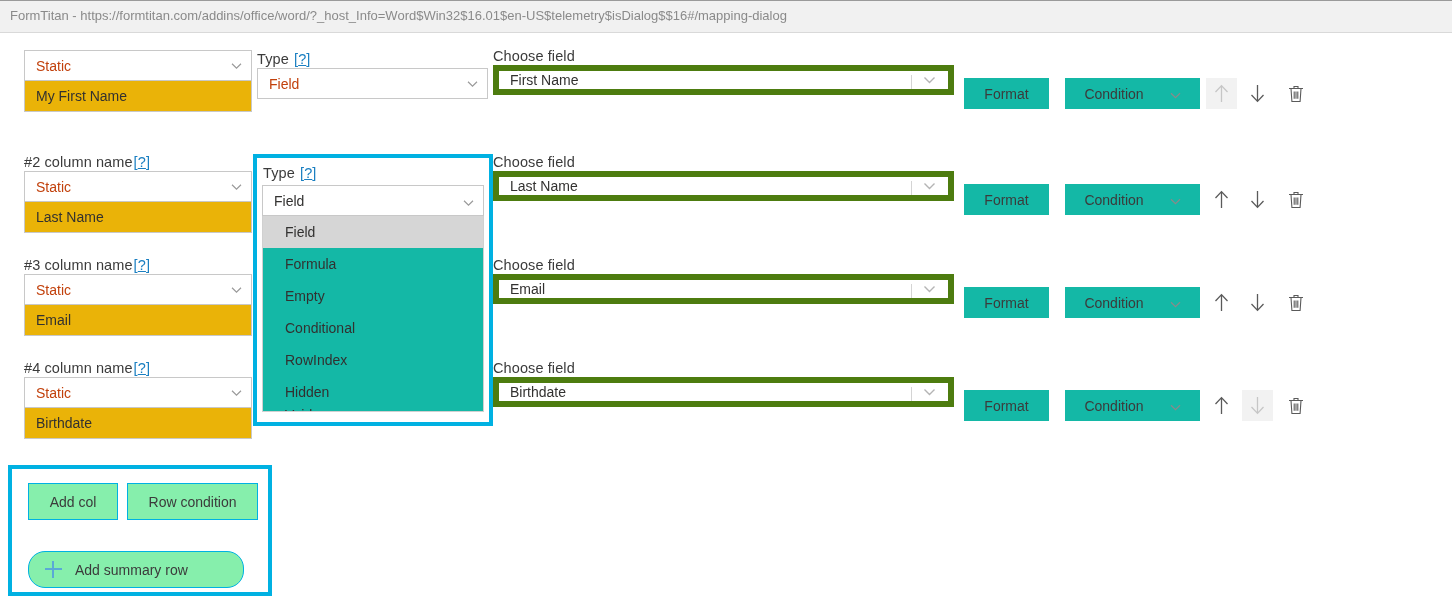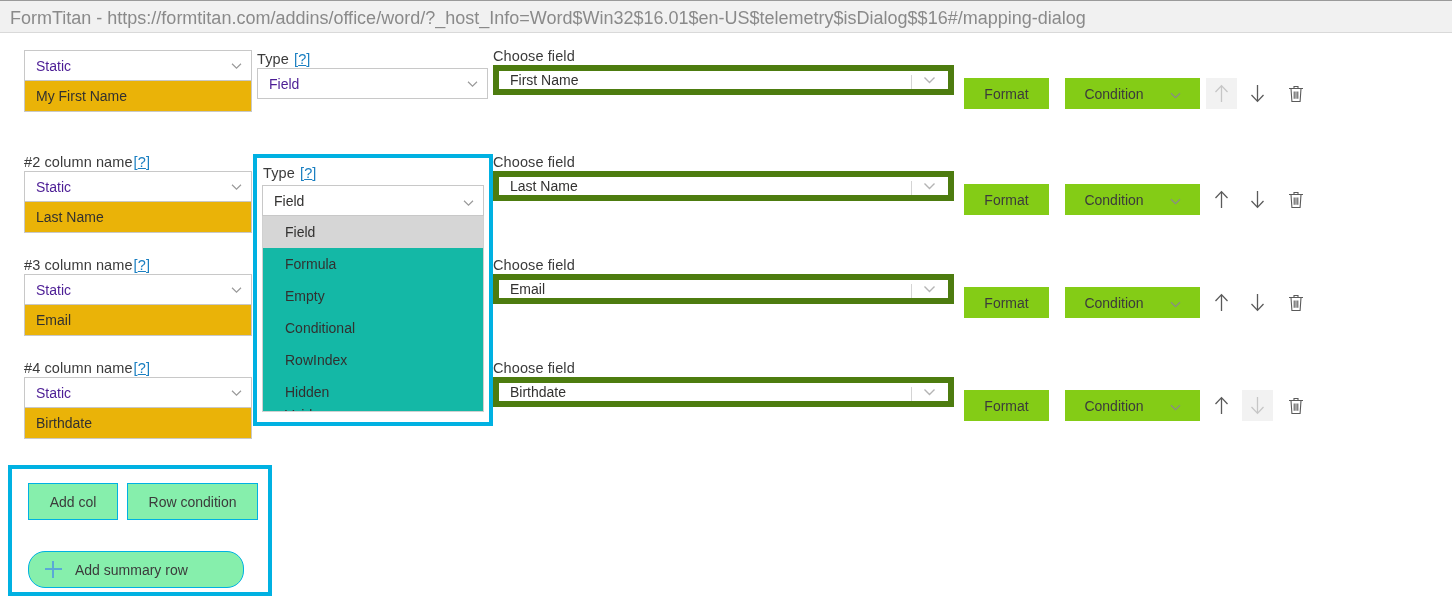--- a/index.html
+++ b/index.html
@@ -17,21 +17,21 @@
     width: 1452px; height: 33px;
     background: #f1f1f1;
     border-bottom: 1px solid #d9d9d9;
   }
   #titlebar .tb-topline {
     position: absolute; top: 0; left: 0; width: 1452px; height: 1px;
     background: #9a9a9a;
   }
   #titlebar .tb-text {
     position: absolute; left: 10px; top: 8px;
-    font-size: 18px; color: #8a8a8a;
+    font-size: 13px; color: #8a8a8a;
     white-space: nowrap;
   }
 
   
   #workspace {
     position: absolute; top: 33px; left: 0;
     width: 1452px; height: 569px;
     background: #ffffff;
   }
 
@@ -47,21 +47,21 @@
     color: #1a7fc1; text-decoration: none; margin-left: 1px;
   }
   .grp-label .qlink .qmark { text-decoration: underline; }
 
   .wsel {
     position: relative;
     height: 31px;
     border: 1px solid #c8c8c8;
     background: #ffffff;
     display: flex; align-items: center;
-    font-size: 14px; color: #4c1d95;
+    font-size: 14px; color: #c2410c;
     padding: 0 30px 0 11px;
     white-space: nowrap; overflow: hidden;
   }
   .wsel .chev {
     position: absolute; right: 9px; top: 50%;
     transform: translateY(-50%);
     width: 11px; height: 11px;
   }
   .wsel .chev svg { display: block; }
 
@@ -98,21 +98,21 @@
   .fsel .chev {
     position: absolute; right: 12px; top: 50%;
     transform: translateY(-50%); width: 13px; height: 13px;
   }
 
   
   .actions { position: absolute; left: 964px; top: 0; }
   .btn-flat {
     position: absolute;
     height: 31px;
-    background: #84cc16;
+    background: #14b8a6;
     border: none;
     font-family: "Liberation Sans", sans-serif;
     font-size: 14px; color: #3b3b3b;
     cursor: pointer;
     display: flex; align-items: center; justify-content: center;
     padding: 2px;
   }
   .btn-format { left: 0; width: 85px; }
   .btn-condition { left: 101px; width: 135px; gap: 26px; }
   .btn-condition .chev { width: 11px; height: 11px; display:block; }

